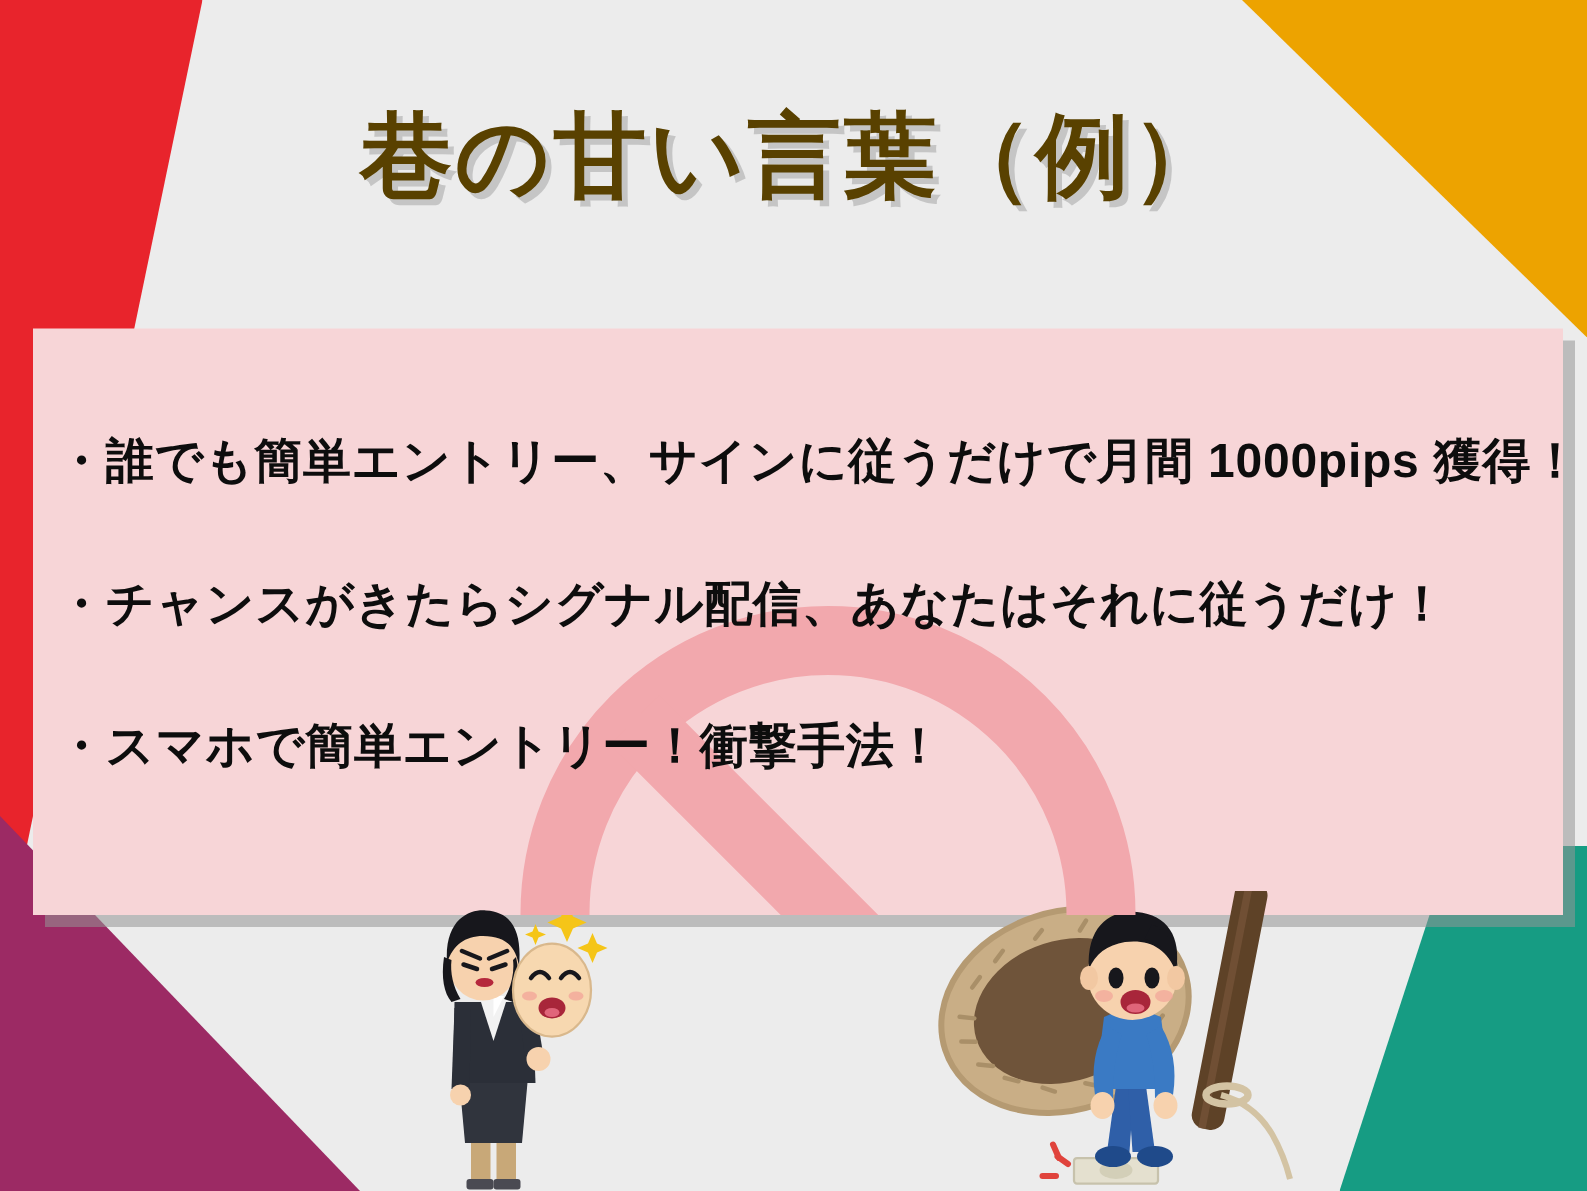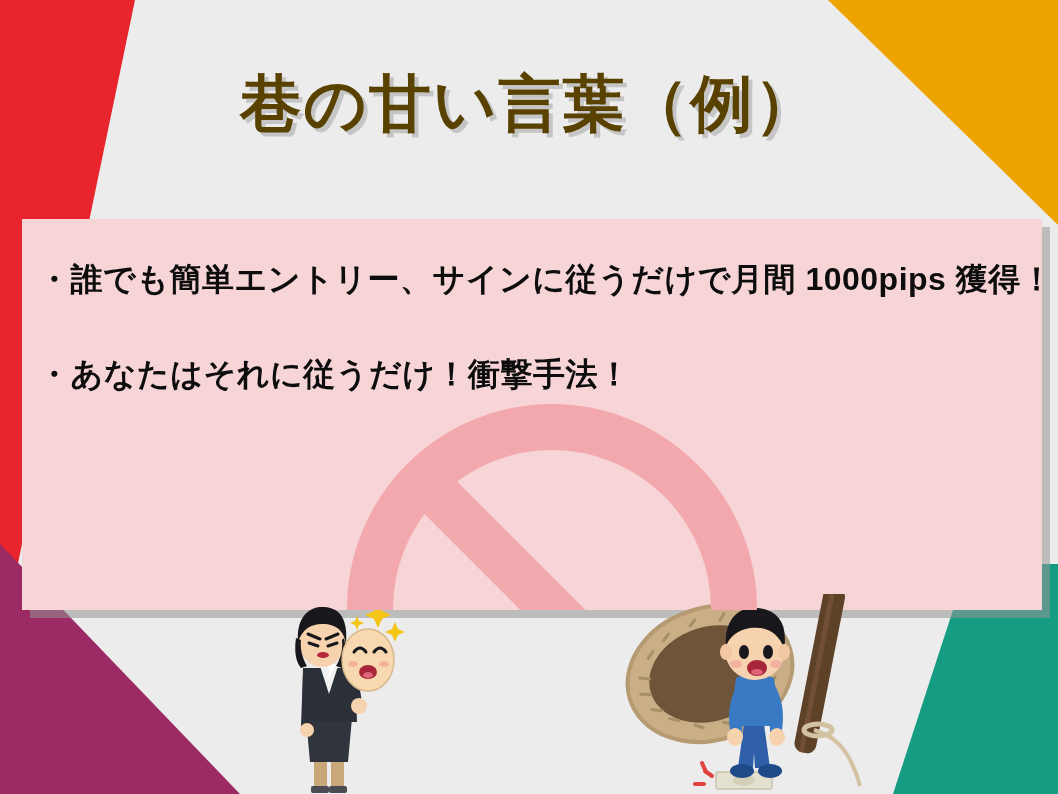--- a/index.html
+++ b/index.html
@@ -69,20 +69,21 @@
     width: 1020px;
     height: 391px;
     background: #f7d5d7;
     box-shadow: 8px 8px 0 rgba(150,150,150,0.55);
     overflow: hidden;
   }
   .lines {
     position: relative;
     z-index: 3;
     padding: 44px 0 0 16px;
+    margin-top: 28px;
   }
   .line {
     font-size: 32px;
     font-weight: bold;
     color: #0d0d0d;
     line-height: 1.0;
     margin-bottom: 63px;
     white-space: nowrap;
     letter-spacing: 0.5px;
   }
@@ -121,21 +122,22 @@
 
     <div class="ban-sign">
       <svg width="420" height="420" viewBox="0 0 420 420" aria-hidden="true">
         <circle cx="210" cy="210" r="182" fill="none" stroke="#f2a8ad" stroke-width="46"></circle>
         <line x1="81" y1="81" x2="339" y2="339" stroke="#f2a8ad" stroke-width="46" stroke-linecap="butt"></line>
       </svg>
     </div>
 
     <div class="lines">
       <div class="line">・誰でも簡単エントリー、サインに従うだけで月間 1000pips 獲得！</div>
-      <div class="line">・あなたはそれに従うだけ！衝撃手法！</div>
+      <div class="line">・チャンスがきたらシグナル配信、あなたはそれに従うだけ！</div>
+      <div class="line">・スマホで簡単エントリー！衝撃手法！</div>
     </div>
   </div>
 
   <div class="illus illus-woman">
     <svg width="152" height="196" viewBox="0 0 152 196" aria-hidden="true">
 
       <g fill="#f5c518">
         <path d="M120 4 l4 9 9 4 -9 4 -4 9 -4 -9 -9 -4 9 -4 z"></path>
         <path d="M137 24 l3 7 7 3 -7 3 -3 7 -3 -7 -7 -3 7 -3 z"></path>
         <path d="M99 18 l2 5 5 2 -5 2 -2 5 -2 -5 -5 -2 5 -2 z"></path>

